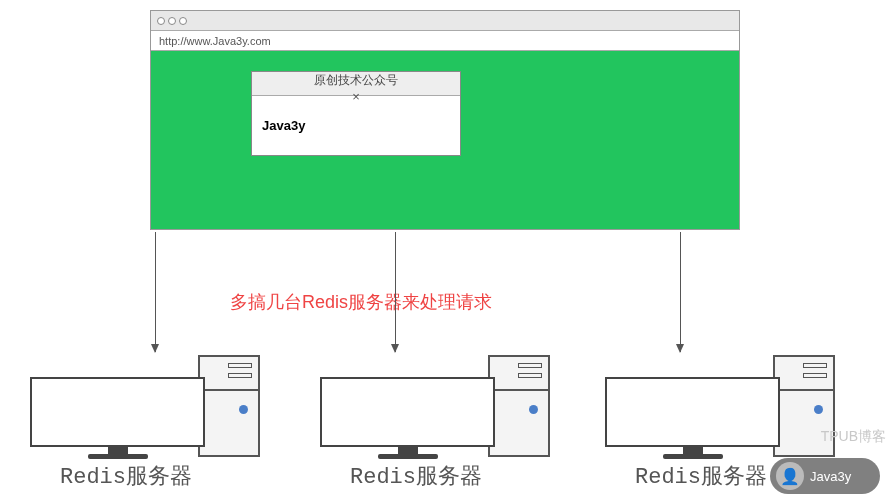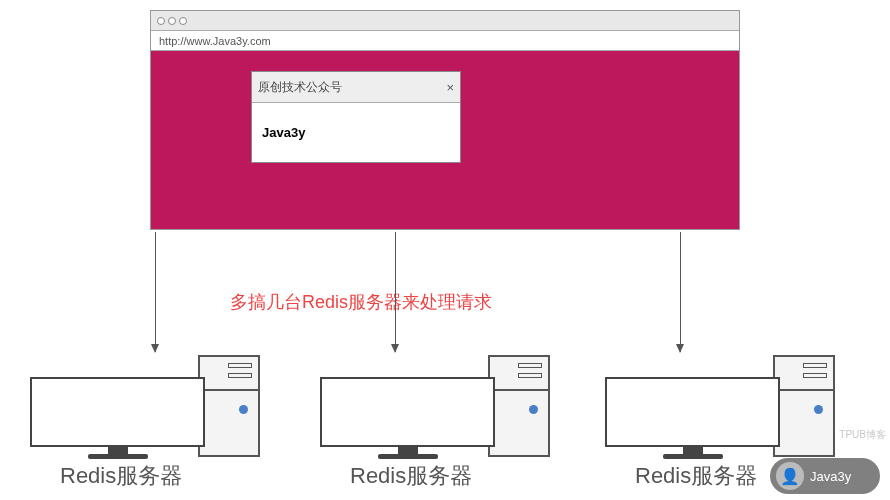--- a/index.html
+++ b/index.html
@@ -2,21 +2,21 @@
 <html><head>
 <meta charset="utf-8">
 <style>
   * { box-sizing: border-box; margin: 0; padding: 0; }
   body { width: 890px; height: 500px; background: #fff; font-family: "Microsoft YaHei", Arial, sans-serif; position: relative; overflow: hidden; }
   
   .browser {
     position: absolute;
     left: 150px; top: 10px;
     width: 590px; height: 220px;
-    background: #be185d;
+    background: #22c55e;
     border: 1px solid #999;
   }
   .browser-titlebar {
     height: 20px;
     background: #e8e8e8;
     border-bottom: 1px solid #aaa;
     display: flex; align-items: center;
     padding-left: 6px;
   }
   .dot { width: 8px; height: 8px; border-radius: 50%; border: 1px solid #888; margin-right: 3px; background: #fff; }
@@ -29,25 +29,25 @@
   }
   
   .dialog {
     position: absolute;
     left: 100px; top: 60px;
     width: 210px;
     border: 1px solid #888;
     background: #fff;
   }
   .dialog-title {
-    height: 31px; background: #eee;
+    height: 24px; background: #eee;
     border-bottom: 1px solid #aaa;
     display: flex; align-items: center; justify-content: space-between;
     padding: 0 6px;
-    font-size: 12px; color: #444;
+    font-size: 12px; color: #444; flex-direction: column;
   }
   .dialog-close { font-size: 13px; color: #555; cursor: pointer; }
   .dialog-body { padding: 22px 10px; font-size: 13px; font-weight: bold; }
   
   .caption {
     position: absolute;
     left: 230px; top: 290px;
     font-size: 18px; color: #ef4444;
   }
   
@@ -102,27 +102,27 @@
     position: absolute;
     left: 58px; top: 99px;
     width: 60px; height: 5px;
     background: #444;
     border-radius: 2px;
   }
   
   .server-label {
     position: absolute;
     top: 106px; left: 30px;
-    font-size: 22px; color: #555;
+    font-size: 22px; color: #555; font-family: Liberation Mono, monospace;
   }
   
   .watermark-text {
     position: absolute;
     right: 4px; top: 428px;
-    font-size: 10px; color: #c8c8c8;
+    font-size: 14px; color: #c8c8c8;
   }
   .wm-bubble {
     position: absolute;
     right: 10px; bottom: 6px;
     width: 110px; height: 36px;
     background: rgba(60,60,60,0.65);
     border-radius: 18px;
     display: flex; align-items: center;
     padding-left: 6px;
     color: #fff; font-size: 13px;

